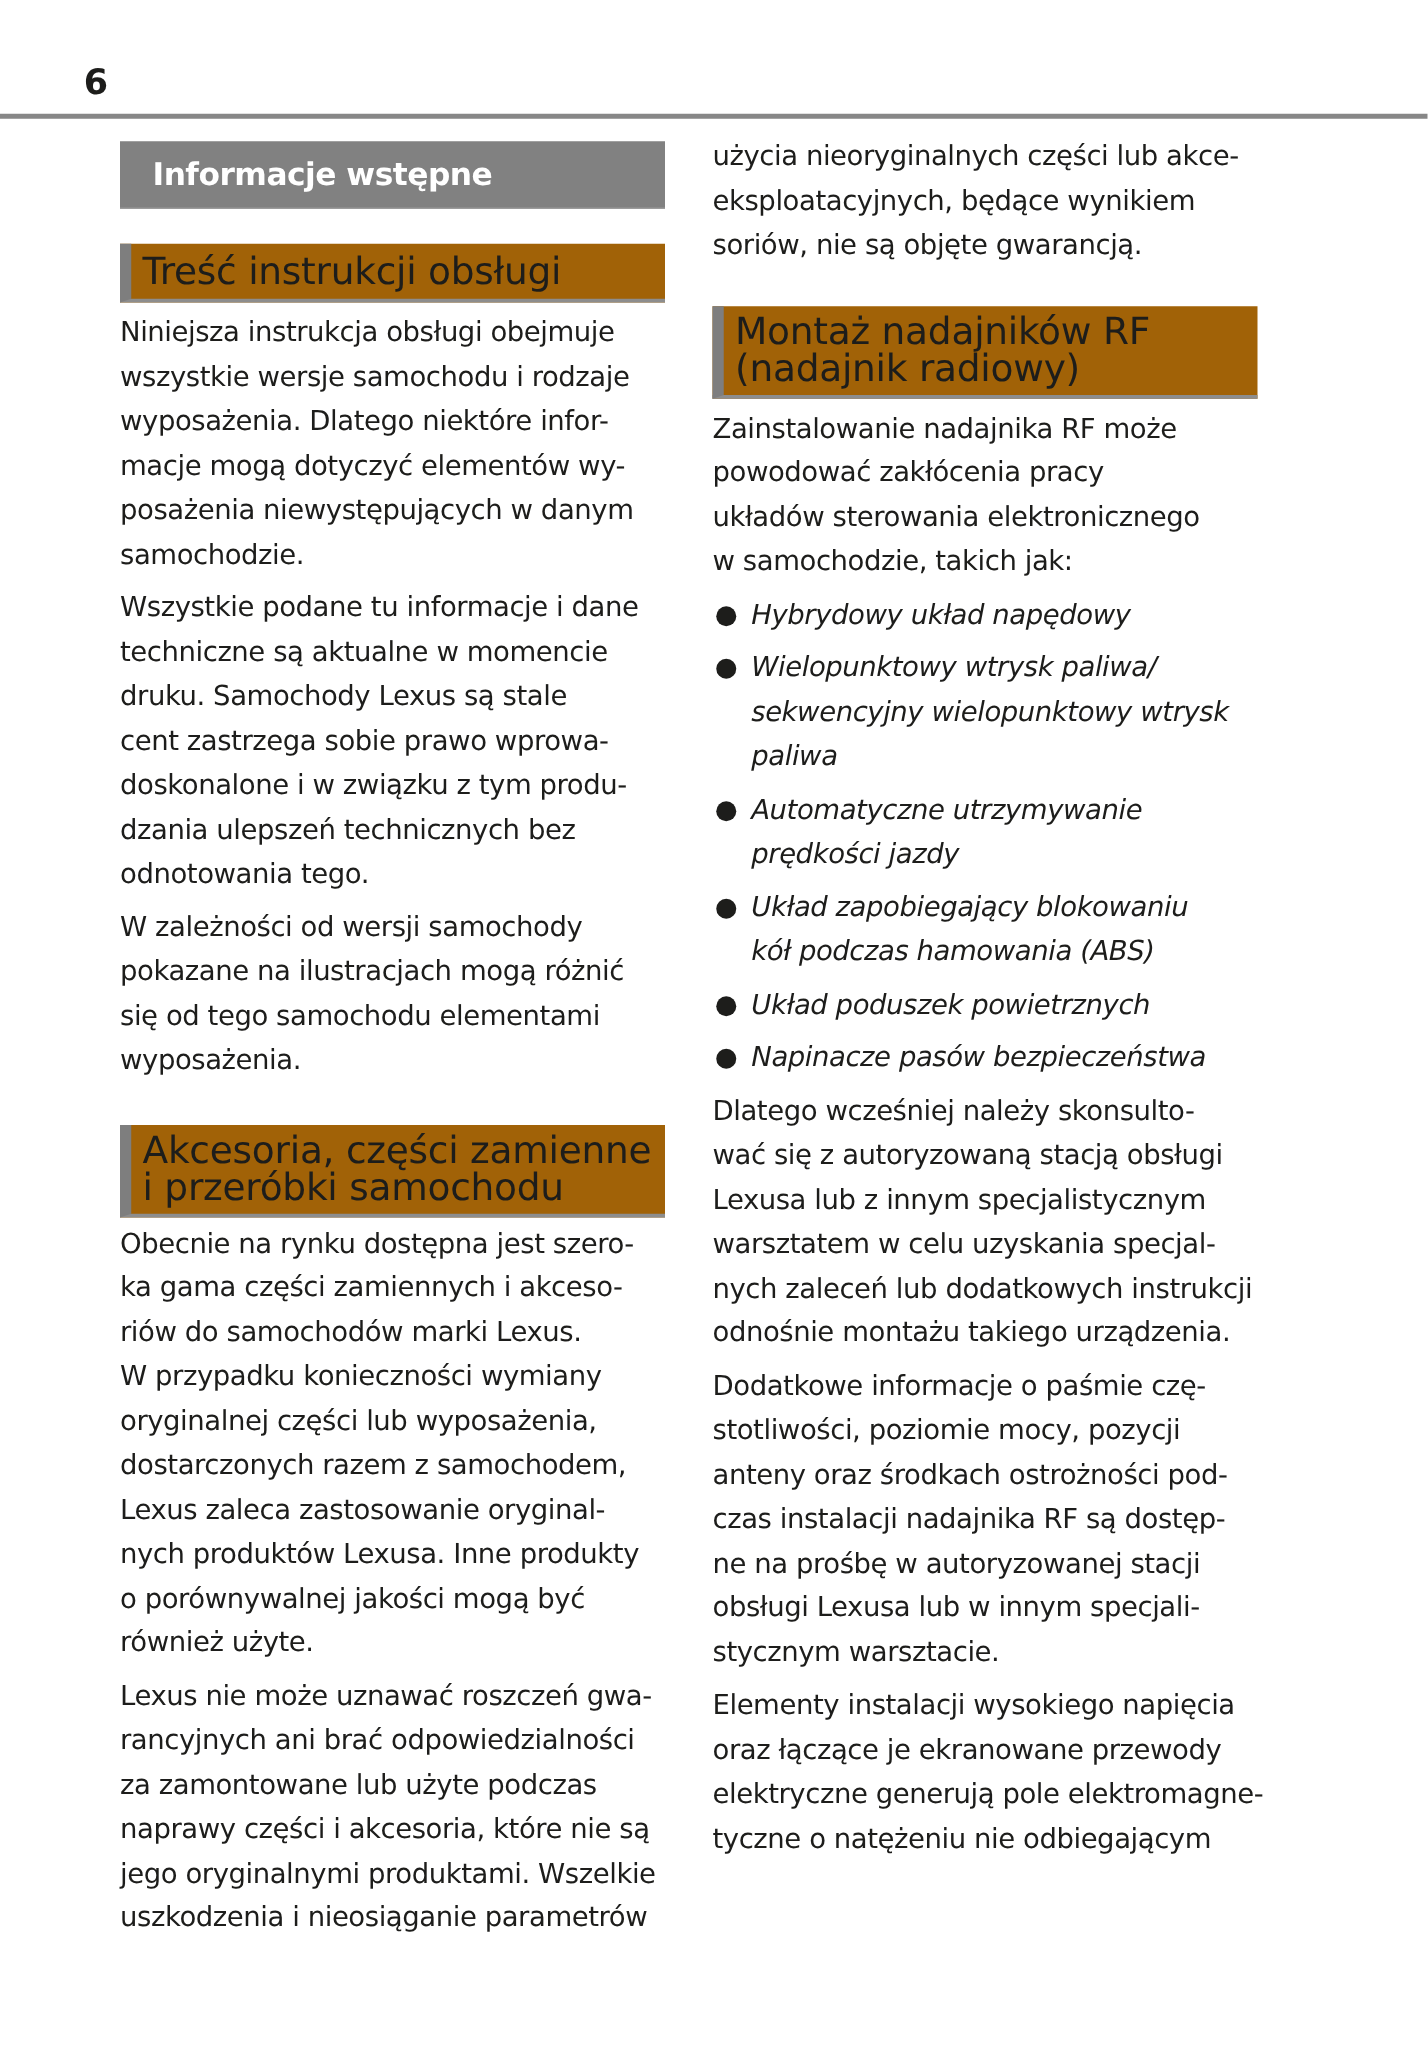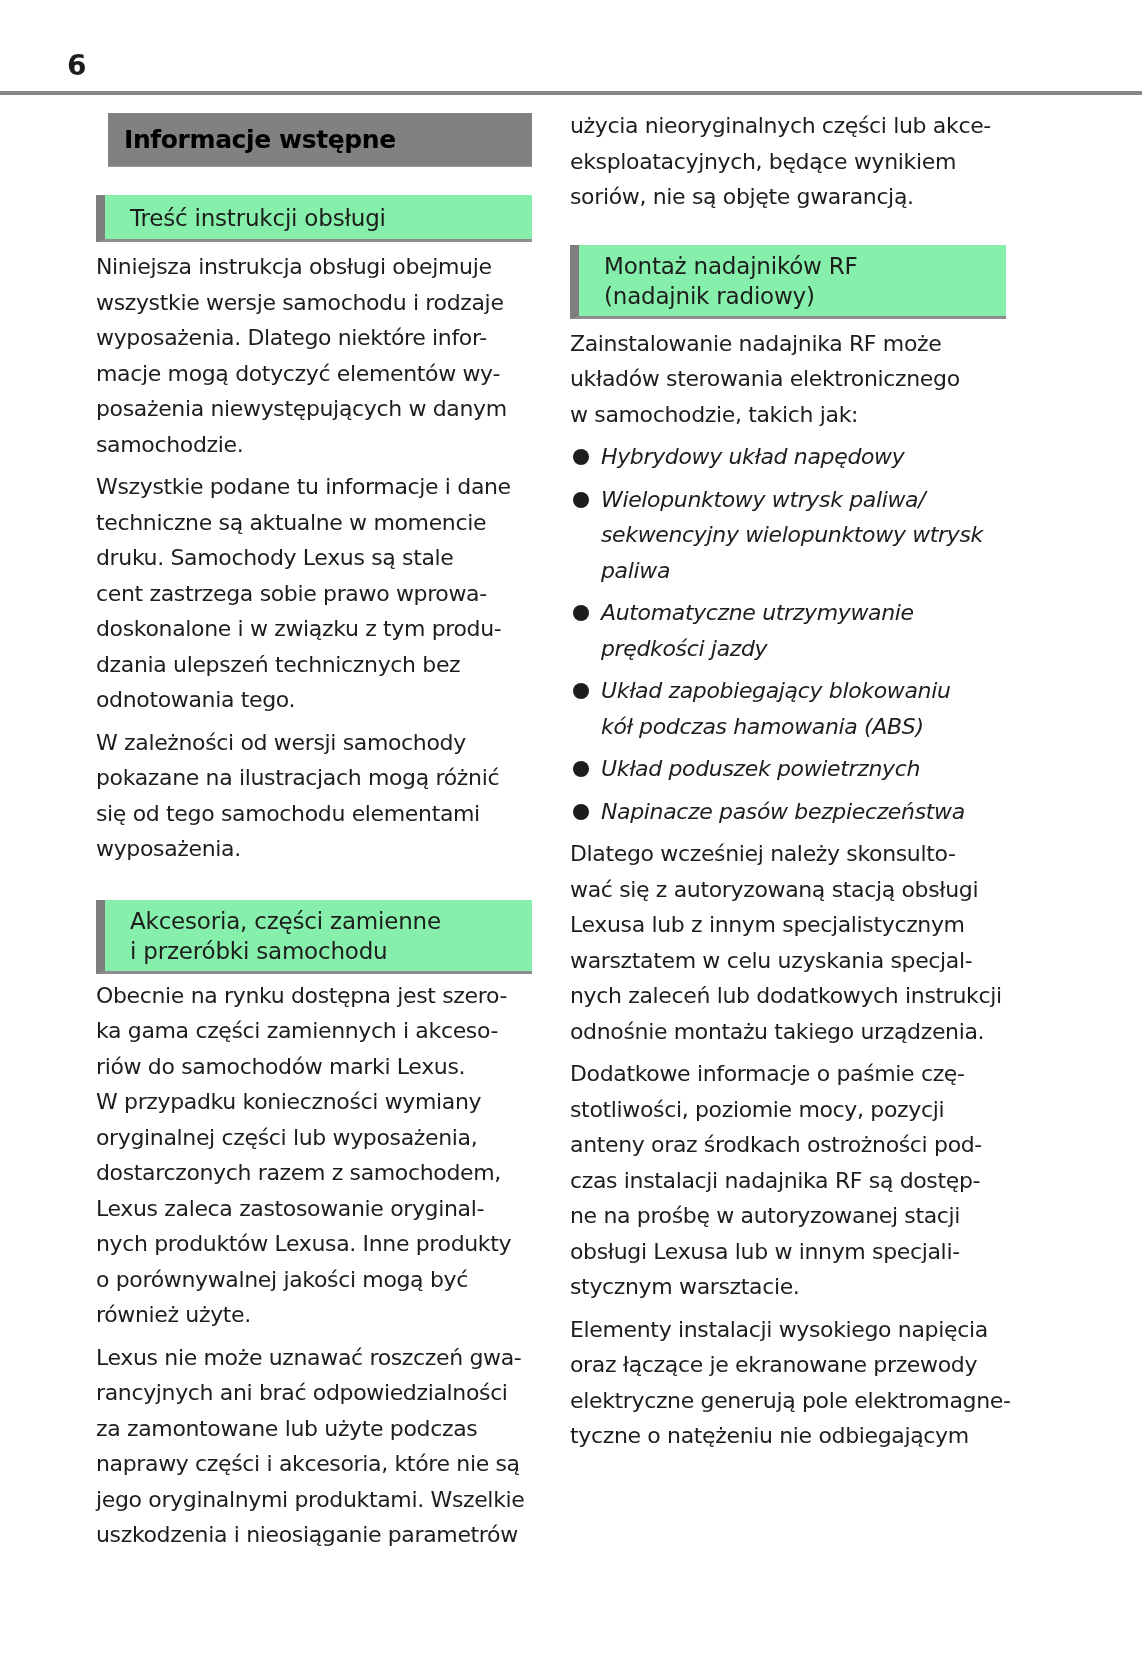--- a/index.html
+++ b/index.html
@@ -37,39 +37,38 @@
       position: absolute;
       top: 113px;
     }
     .col-left { left: 96px; width: 436px; }
     .col-right { left: 570px; width: 436px; top: 108px; }
 
     .main-heading {
       background: #818181;
       height: 54px;
       box-sizing: border-box;
-      padding: 0 16px;
-      color: #000000;
+      padding: 0 26px;
+      color: #ffffff;
       font-family: "DejaVu Sans", sans-serif;
       font-weight: bold;
       font-size: 25px;
       line-height: 54px;
       letter-spacing: -0.4px;
       border-bottom: 1px solid #9a9a9a;
-      margin-left: 12px;
     }
     .sub-heading {
       position: relative;
-      background: #86efac;
+      background: #a16207;
       border-left: 9px solid #7e7e7e;
       border-bottom: 3px solid #8d8d8d;
       box-sizing: border-box;
-      padding: 6px 8px 5px 25px;
-      font-family: "DejaVu Sans", sans-serif;
-      font-size: 23px;
+      padding: 6px 8px 5px 9px;
+      font-family: "DejaVu Sans", sans-serif;
+      font-size: 30px;
       line-height: 30px;
       color: #1d1d1b;
       letter-spacing: -0.2px;
     }
     .sub-heading .line { display: block; white-space: nowrap; }
 
     .body-text {
       margin: 0;
       font-family: "DejaVu Sans", sans-serif;
       font-size: 22px;
@@ -193,20 +192,21 @@
 
   <div class="sub-heading">
     <span class="line">Montaż nadajników RF</span>
     <span class="line">(nadajnik radiowy)</span>
   </div>
 
   <div style="height:7px"></div>
 
   <p class="body-text">
     <span class="line">Zainstalowanie nadajnika RF może</span>
+    <span class="line">powodować zakłócenia pracy</span>
     <span class="line">układów sterowania elektronicznego</span>
     <span class="line">w samochodzie, takich jak:</span>
   </p>
   <div class="para-gap"></div>
 
   <ul class="bullet-list">
     <li class="bullet-item">
       <span class="bullet-dot"></span>
       <span class="line">Hybrydowy układ napędowy</span>
     </li>

